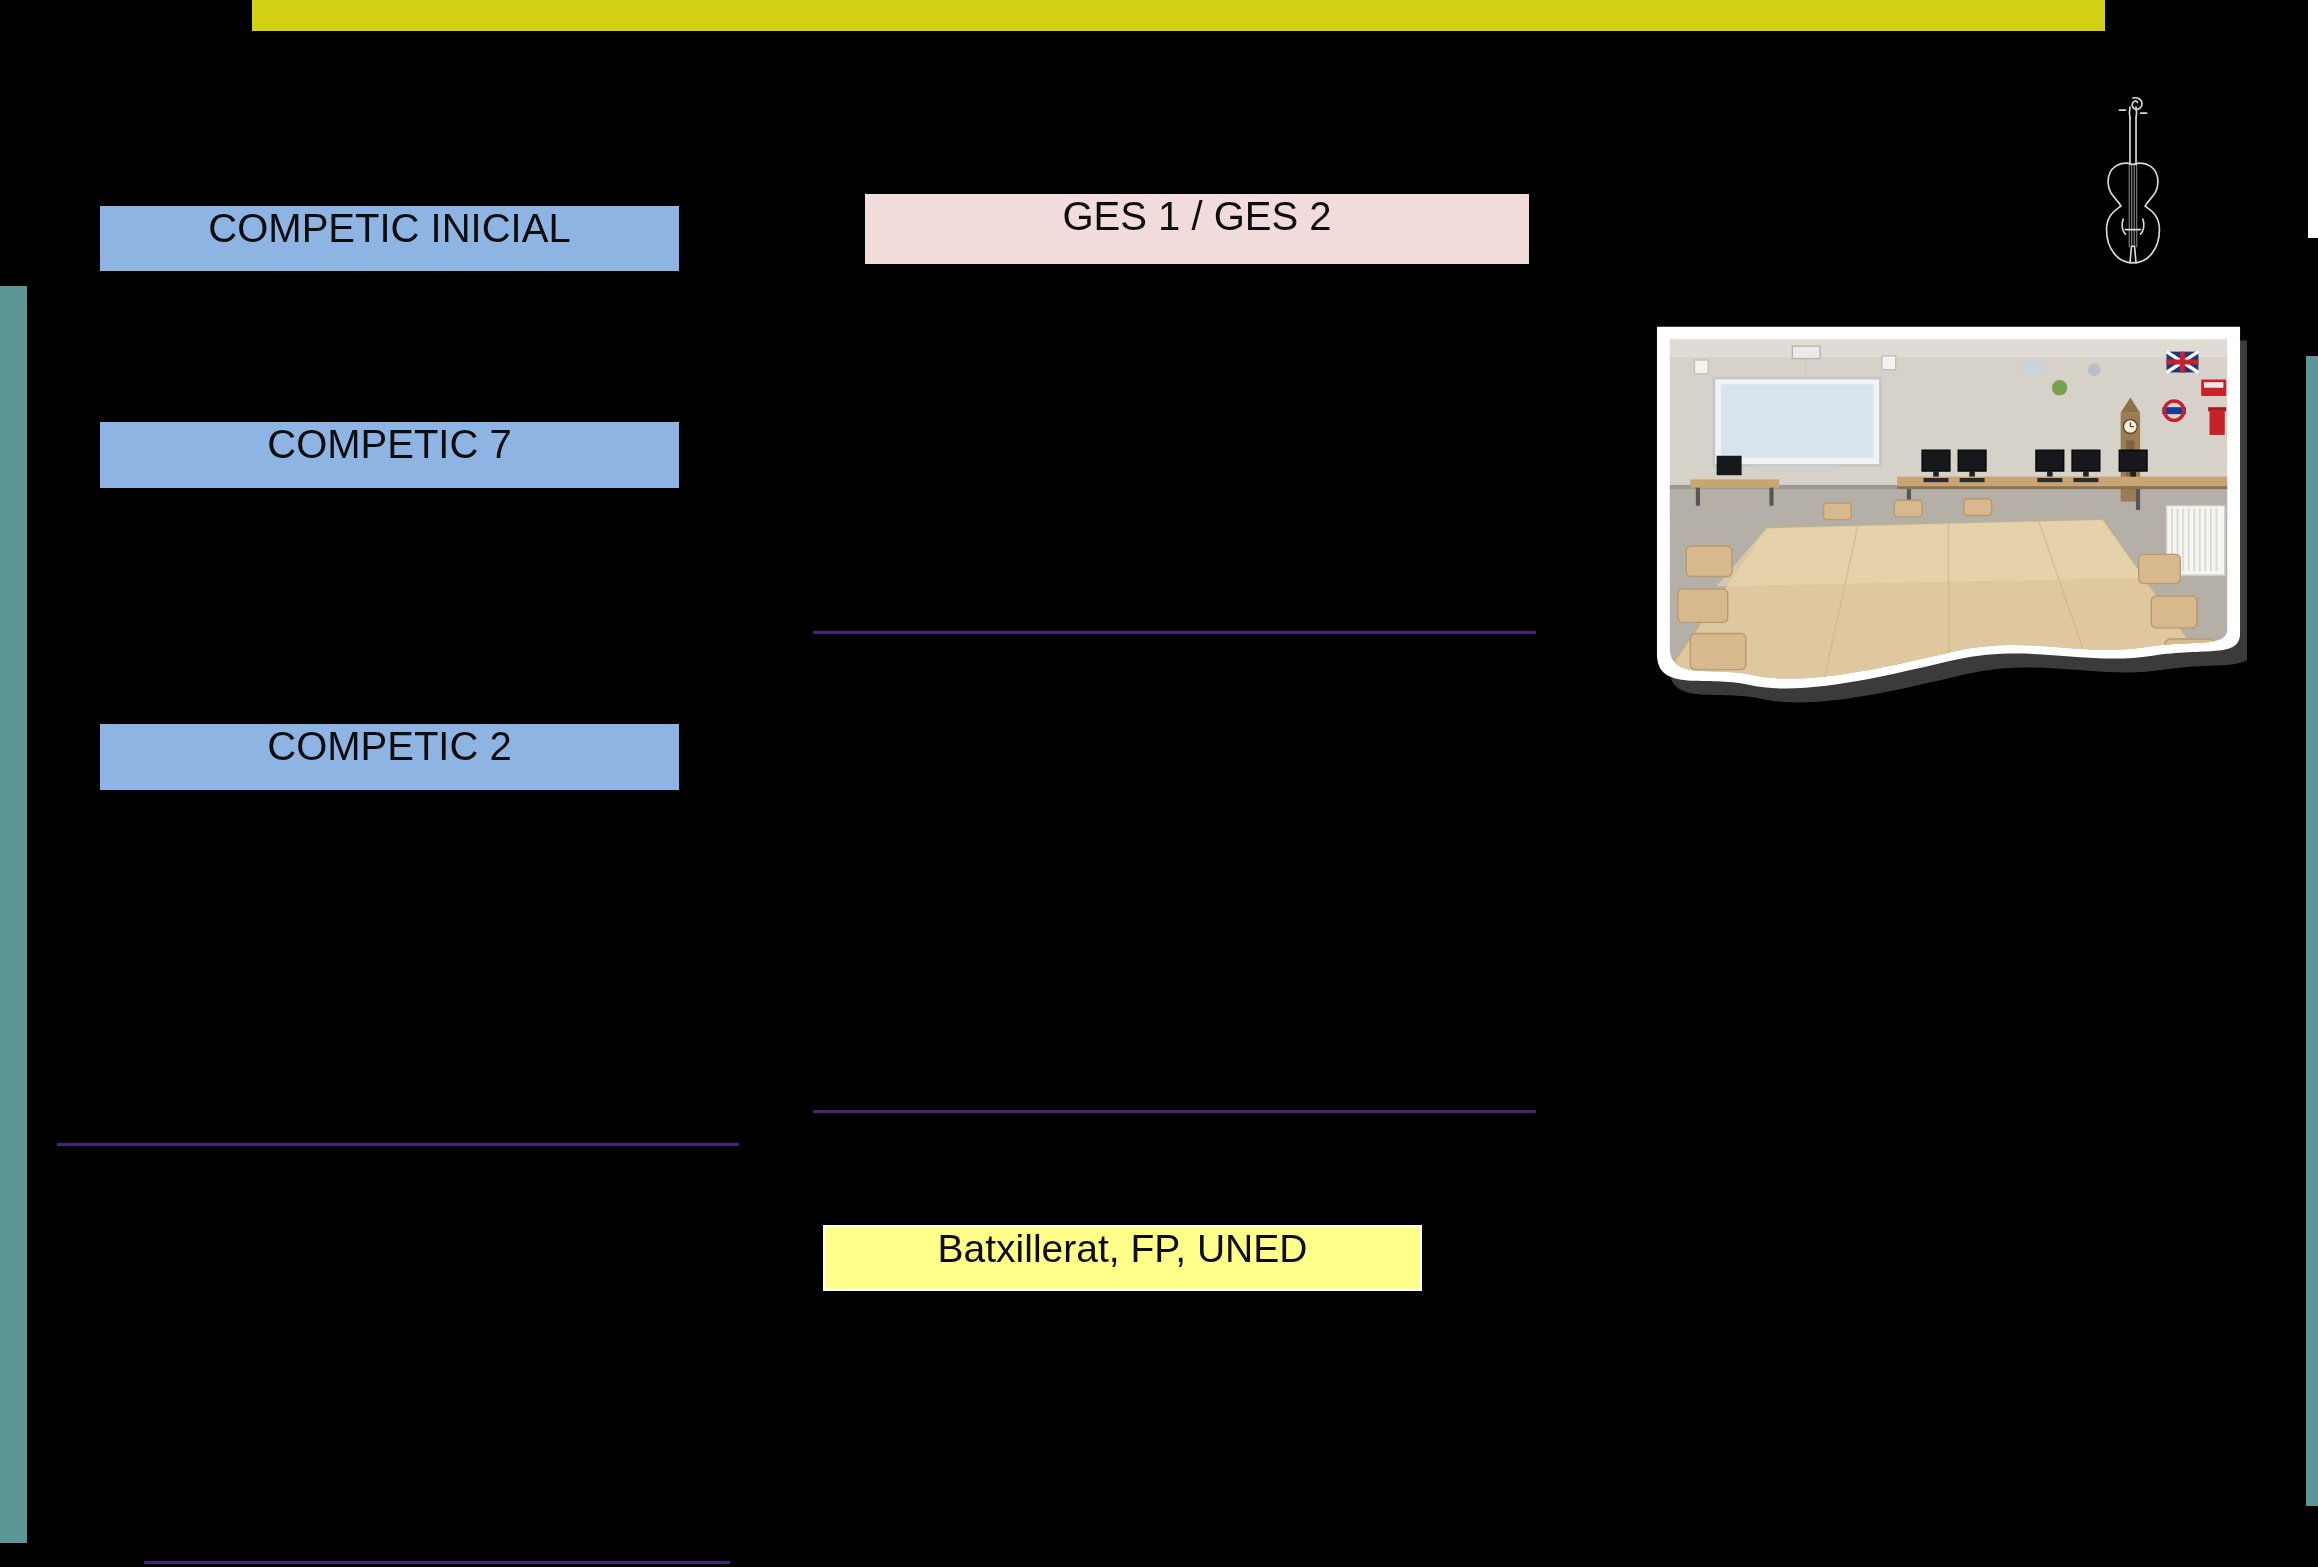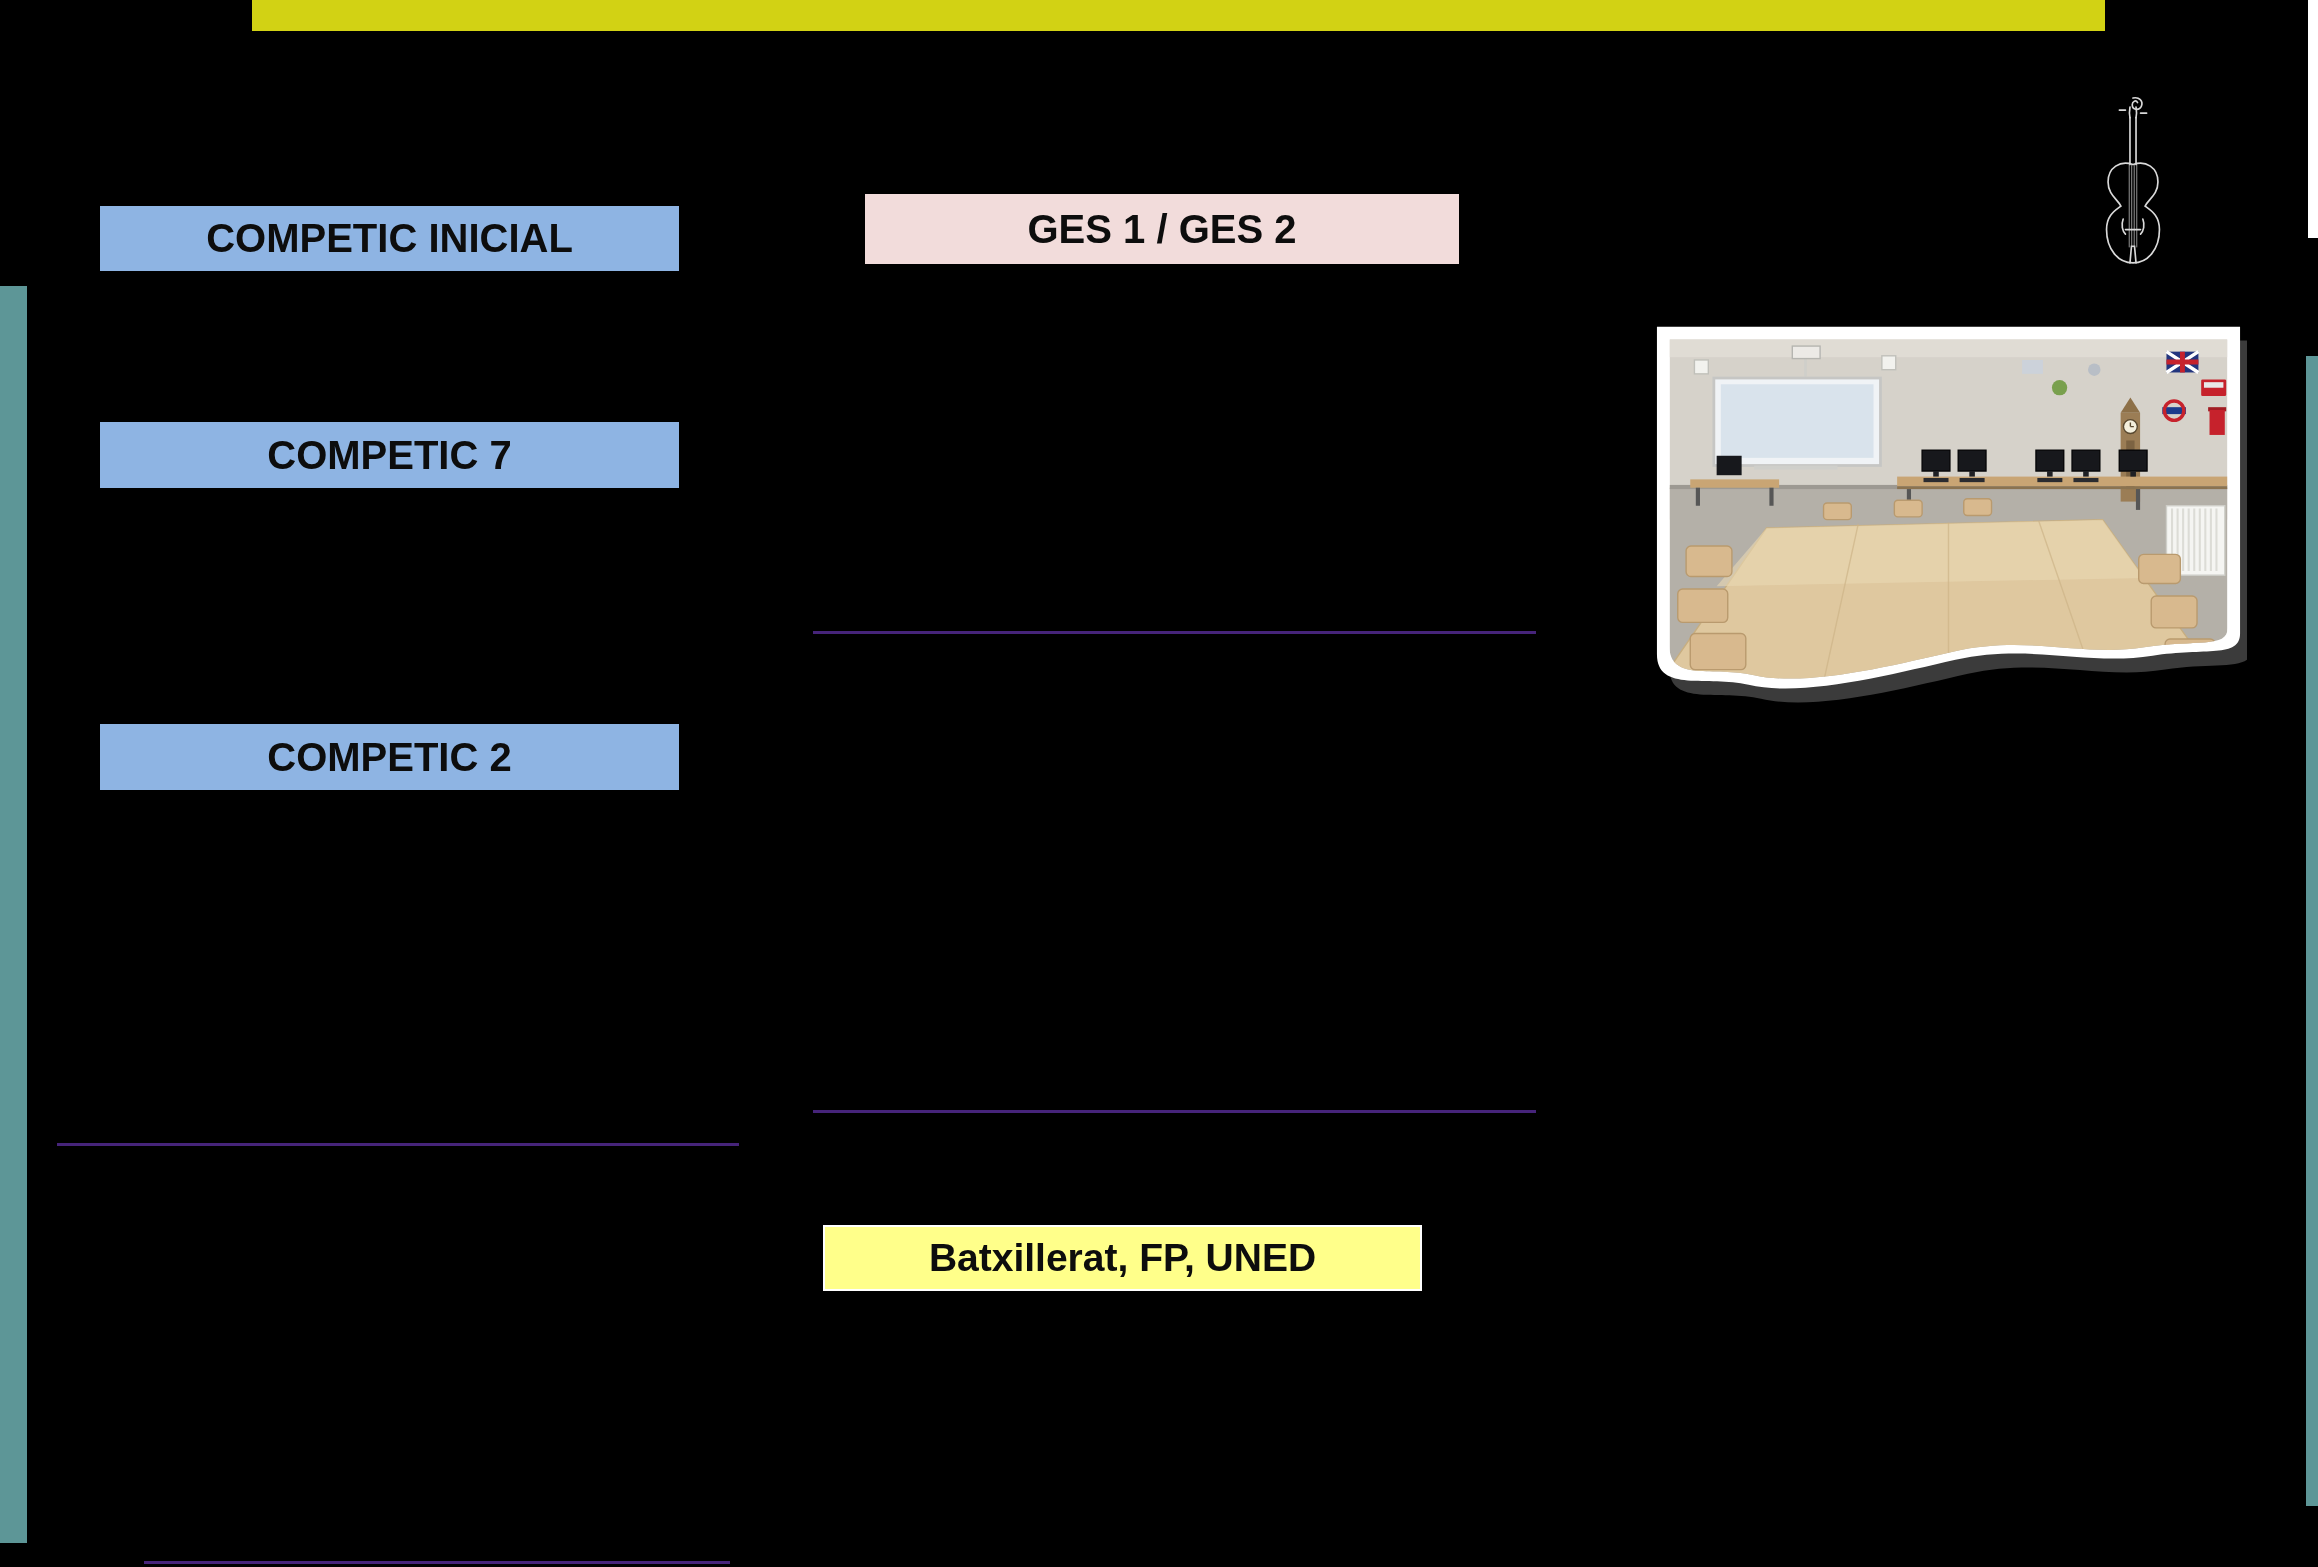--- a/index.html
+++ b/index.html
@@ -13,31 +13,30 @@
   }
   
   #top-bar{position:absolute;left:252px;top:0;width:1853px;height:31px;background:#d2d214;}
   #left-bar{position:absolute;left:0;top:286px;width:27px;height:1257px;background:#5d9697;}
   #right-bar{position:absolute;left:2306px;top:356px;width:12.5px;height:1150px;background:#5d9697;}
   #corner-strip{position:absolute;left:2308px;top:0;width:11px;height:238px;background:#ffffff;}
 
   
   .level-box{
     position:absolute;
-    display:flex;align-items:center;justify-content:center;
+    display:flex;justify-content:center;
     color:#0d0d0d;
     box-sizing:border-box;
     font-size:40px;
     white-space:nowrap;
-    font-weight:bold;
   }
   #box-competic-inicial{left:100px;top:206px;width:579px;height:65px;background:#8eb4e3;}
   #box-competic-1{left:100px;top:422px;width:579px;height:66px;background:#8eb4e3;}
   #box-competic-2{left:100px;top:724px;width:579px;height:66px;background:#8eb4e3;}
-  #box-ges{left:865px;top:194px;width:594px;height:70px;background:#f2dcdb;}
+  #box-ges{left:865px;top:194px;width:664px;height:70px;background:#f2dcdb;}
   #box-batxillerat{left:823px;top:1225px;width:599px;height:66px;background:#ffff8a;border:2.8px solid #ffffff;font-size:39px;}
 
   
   .divider{position:absolute;height:2.8px;background:#46247a;}
   #divider-center-1{left:813px;top:631px;width:723px;}
   #divider-center-2{left:813px;top:1110px;width:723px;}
   #divider-left{left:57px;top:1143px;width:682px;}
   #divider-bottom{left:144px;top:1561px;width:586px;}
 
   

